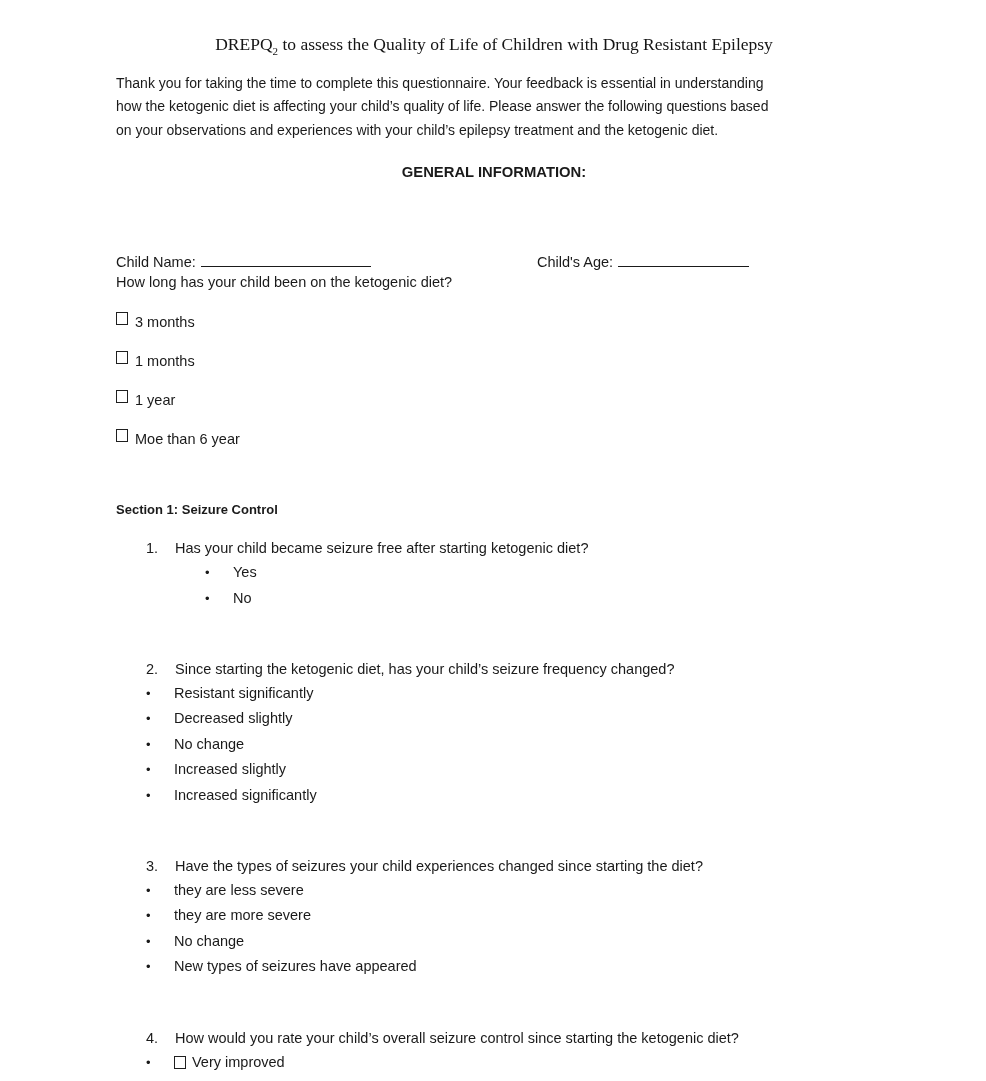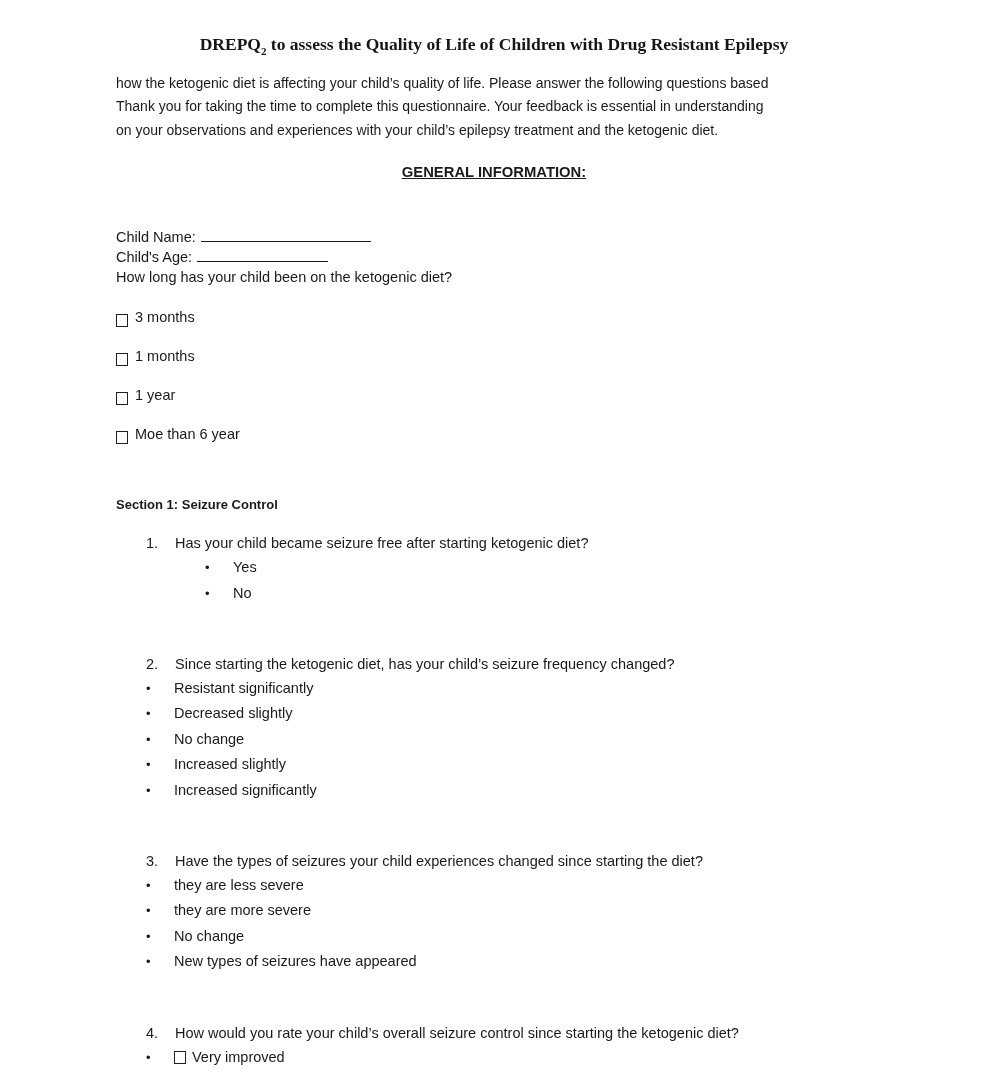--- a/index.html
+++ b/index.html
@@ -8,21 +8,21 @@
     width: 986px; height: 1081px;
     background: #ffffff;
     font-family: "Liberation Sans", sans-serif;
     color: #1a1a1a;
     overflow: hidden;
   }
   .page { padding: 0 114px 0 116px; }
 
   .title {
     font-family: "Liberation Serif", "DejaVu Serif", serif;
-    font-weight: 700;
+    font-weight: 400;
     font-size: 17.5px;
     line-height: 22px;
     text-align: center;
     margin: 33px 0 0 0;
     color: #151515;
   }
   .title sub { font-size: 11px; line-height: 0; }
 
   .intro {
     margin: 17px 0 0 0;
@@ -30,29 +30,27 @@
     line-height: 23.4px;
   }
   .intro div { white-space: nowrap; }
 
   .general-heading {
     margin: 21px 0 0 0;
     font-size: 14.8px;
     font-weight: 700;
     text-align: center;
     line-height: 19px;
-    text-decoration: underline;
   }
 
   .fields-row {
     display: flex;
-    margin-top: 45px;
-    font-size: 14.5px;
-    line-height: 20px;
-    flex-direction: column;
+    margin-top: 70px;
+    font-size: 14.5px;
+    line-height: 20px;
   }
   .field-name { width: 421px; }
   .blank {
     display: inline-block;
     border-bottom: 1.4px solid #1a1a1a;
     height: 15px;
     margin-left: 5px;
     vertical-align: baseline;
   }
   .blank-name { width: 170px; }
@@ -60,21 +58,21 @@
 
   .how-long {
     margin: 0 0 0 0;
     font-size: 14.5px;
     line-height: 20px;
   }
 
   .chk-list { margin-top: 20px; }
   .chk-item {
     display: flex;
-    align-items: flex-end;
+    align-items: flex-start;
     font-size: 14.5px;
     line-height: 20px;
     margin-bottom: 19px;
     height: 20px;
   }
   .checkbox {
     display: inline-block;
     width: 12px; height: 13px;
     border: 1.6px solid #1f1f1f;
     background: #fff;
@@ -116,22 +114,22 @@
   li .checkbox { align-self: center; margin-right: 6px; }
 </style>
 </head>
 <body>
 
 <div class="page">
 
   <h1 class="title"><span>DREPQ</span><sub>2</sub><span> to assess the Quality of Life of Children with Drug Resistant Epilepsy</span></h1>
 
   <div class="intro">
+    <div>Thank you for taking the time to complete this questionnaire. Your feedback is essential in understanding</div>
     <div>how the ketogenic diet is affecting your child’s quality of life. Please answer the following questions based</div>
-    <div>Thank you for taking the time to complete this questionnaire. Your feedback is essential in understanding</div>
     <div>on your observations and experiences with your child’s epilepsy treatment and the ketogenic diet.</div>
   </div>
 
   <h2 class="general-heading">GENERAL INFORMATION:</h2>
 
   <div class="fields-row">
     <div class="field-name">
       <span>Child Name:</span><span class="blank blank-name"></span>
     </div>
     <div class="field-age">

